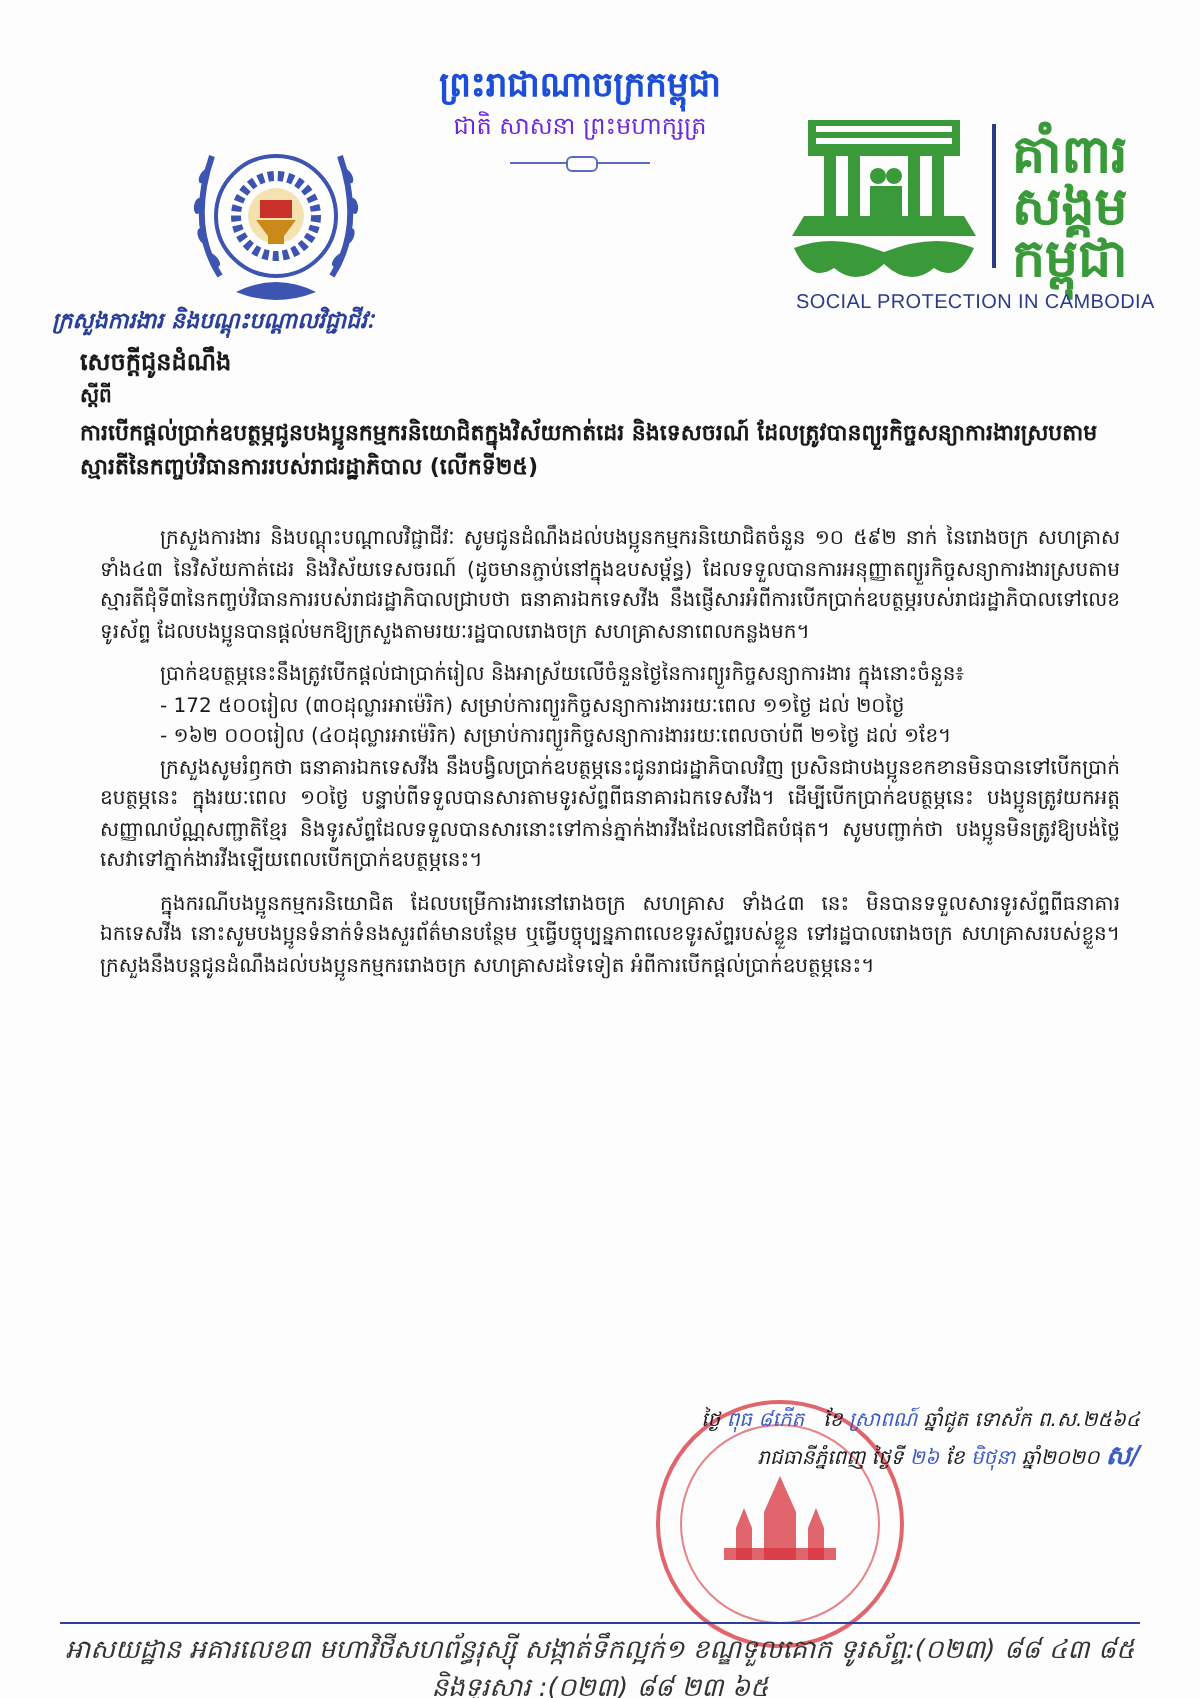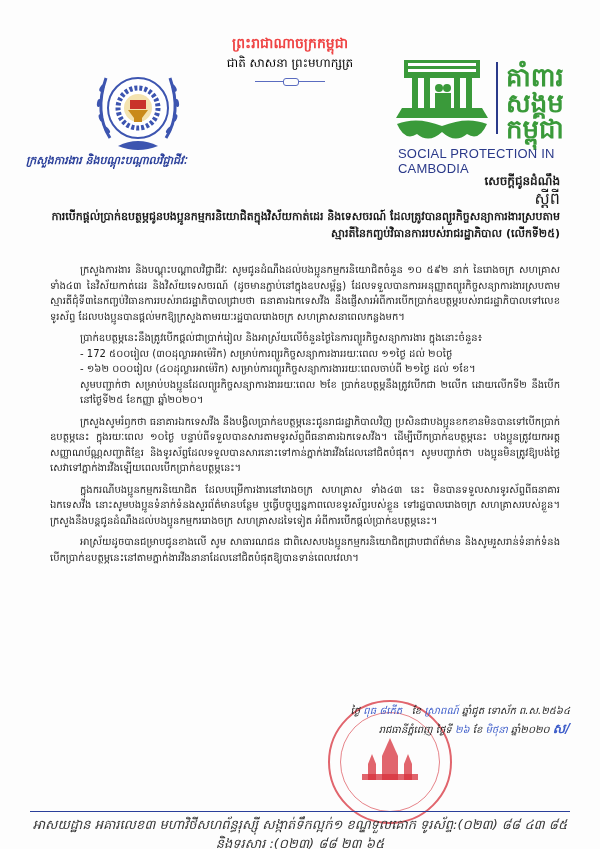--- a/index.html
+++ b/index.html
@@ -3,35 +3,35 @@
 <meta charset="utf-8">
 <style>
   html, body { margin: 0; padding: 0; }
   body {
     width: 600px; height: 849px; background: #fdfdfd; position: relative; overflow: hidden;
     font-family: "DejaVu Sans", "Liberation Sans", sans-serif; color: #1a1a1a;
   }
   .page { position: absolute; inset: 0; }
   
   .kingdom { position: absolute; left: 200px; top: 34px; width: 180px; text-align: center; }
-  .kingdom .l1 { font-size: 14px; font-weight: bold; color: #ef4444; line-height: 18px; }
-  .kingdom .l2 { font-size: 12px; color: #000000; line-height: 18px; margin-top: 2px; }
+  .kingdom .l1 { font-size: 17px; font-weight: bold; color: #1d4ed8; line-height: 18px; }
+  .kingdom .l2 { font-size: 12px; color: #6d28d9; line-height: 18px; margin-top: 2px; }
   .kingdom .orn { margin: 6px auto 0; width: 70px; height: 6px; position: relative; }
   .kingdom .orn::before { content: ""; position: absolute; left: 0; right: 0; top: 3px; border-top: 1px solid #5a6cc0; }
   .kingdom .orn::after { content: ""; position: absolute; left: 28px; top: 0; width: 14px; height: 6px; background: #fdfdfd; border: 1px solid #5a6cc0; border-radius: 3px; }
 
   .ministry-logo { position: absolute; left: 88px; top: 58px; width: 100px; height: 100px; }
   .sp-logo { position: absolute; left: 392px; top: 58px; width: 190px; height: 100px; }
-  .sp-caption { position: absolute; left: 398px; top: 146px; font-size: 13px; color: #2b3a8a; letter-spacing: 0.2px; font-family: "Liberation Sans", sans-serif; }
+  .sp-caption { position: absolute; left: 398px; top: 146px; font-size: 10px; color: #2b3a8a; letter-spacing: 0.2px; font-family: "Liberation Sans", sans-serif; }
 
   .ministry-name { position: absolute; left: 26px; top: 153px; font-size: 11px; font-weight: bold; color: #2a3f9a; font-style: italic; }
 
-  .title-block { position: absolute; left: 40px; width: 520px; top: 172px; text-align: right; }
+  .title-block { position: absolute; left: 40px; width: 520px; top: 172px; text-align: left; }
   .title-block .t1 { font-size: 12px; font-weight: bold; line-height: 18px; }
-  .title-block .t2 { font-size: 16px; font-weight: normal; line-height: 18px; }
+  .title-block .t2 { font-size: 10px; font-weight: bold; line-height: 18px; }
   .title-block .t3 { font-size: 11px; font-weight: bold; line-height: 17px; }
 
   .body { position: absolute; left: 50px; width: 510px; top: 262px; font-size: 10px; line-height: 15.5px; text-align: justify; }
   .body p { margin: 0 0 6px 0; text-indent: 30px; }
   .body ul { list-style: none; margin: 0; padding: 0 0 0 30px; }
   .body ul li { margin: 0; }
   .body .note { padding-left: 30px; margin: 0 0 6px 0; text-indent: 0; }
 
   .signature { position: absolute; left: 260px; width: 310px; top: 702px; text-align: right; font-size: 10px; font-style: italic; line-height: 18px; }
   .hand { color: #3b5bc9; font-style: italic; font-family: "DejaVu Serif", serif; }
@@ -110,24 +110,22 @@
     <div class="t3">ការបើកផ្តល់ប្រាក់ឧបត្ថម្ភជូនបងប្អូនកម្មករនិយោជិតក្នុងវិស័យកាត់ដេរ និងទេសចរណ៍ ដែលត្រូវបានព្យួរកិច្ចសន្យាការងារស្របតាមស្មារតីនៃកញ្ចប់វិធានការរបស់រាជរដ្ឋាភិបាល (លើកទី២៥)</div>
   </div>
 
   <div class="body">
     <p>ក្រសួងការងារ និងបណ្តុះបណ្តាលវិជ្ជាជីវៈ សូមជូនដំណឹងដល់បងប្អូនកម្មករនិយោជិតចំនួន ១០ ៥៩២ នាក់ នៃរោងចក្រ សហគ្រាស ទាំង៤៣ នៃវិស័យកាត់ដេរ និងវិស័យទេសចរណ៍ (ដូចមានភ្ជាប់នៅក្នុងឧបសម្ព័ន្ធ) ដែលទទួលបានការអនុញ្ញាតព្យួរកិច្ចសន្យាការងារស្របតាមស្មារតីជុំទី៣នៃកញ្ចប់វិធានការរបស់រាជរដ្ឋាភិបាលជ្រាបថា ធនាគារឯកទេសវីង នឹងផ្ញើសារអំពីការបើកប្រាក់ឧបត្ថម្ភរបស់រាជរដ្ឋាភិបាលទៅលេខទូរស័ព្ទ ដែលបងប្អូនបានផ្តល់មកឱ្យក្រសួងតាមរយៈរដ្ឋបាលរោងចក្រ សហគ្រាសនាពេលកន្លងមក។</p>
     <p style="margin-bottom:0">ប្រាក់ឧបត្ថម្ភនេះនឹងត្រូវបើកផ្តល់ជាប្រាក់រៀល និងអាស្រ័យលើចំនួនថ្ងៃនៃការព្យួរកិច្ចសន្យាការងារ ក្នុងនោះចំនួន៖</p>
     <ul>
       <li>- 172 ៥០០រៀល (៣០ដុល្លារអាម៉េរិក) សម្រាប់ការព្យួរកិច្ចសន្យាការងាររយៈពេល ១១ថ្ងៃ ដល់ ២០ថ្ងៃ</li>
       <li>- ១៦២ ០០០រៀល (៤០ដុល្លារអាម៉េរិក) សម្រាប់ការព្យួរកិច្ចសន្យាការងាររយៈពេលចាប់ពី ២១ថ្ងៃ ដល់ ១ខែ។</li>
     </ul>
-    <p class="note">សូមបញ្ជាក់ថា សម្រាប់បងប្អូនដែលព្យួរកិច្ចសន្យាការងាររយៈពេល ២ខែ ប្រាក់ឧបត្ថម្ភនឹងត្រូវបើកជា ២លើក ដោយលើកទី២ នឹងបើកនៅថ្ងៃទី២៥ ខែកញ្ញា ឆ្នាំ២០២០។</p>
     <p>ក្រសួងសូមរំឭកថា ធនាគារឯកទេសវីង នឹងបង្វិលប្រាក់ឧបត្ថម្ភនេះជូនរាជរដ្ឋាភិបាលវិញ ប្រសិនជាបងប្អូនខកខានមិនបានទៅបើកប្រាក់ឧបត្ថម្ភនេះ ក្នុងរយៈពេល ១០ថ្ងៃ បន្ទាប់ពីទទួលបានសារតាមទូរស័ព្ទពីធនាគារឯកទេសវីង។ ដើម្បីបើកប្រាក់ឧបត្ថម្ភនេះ បងប្អូនត្រូវយកអត្តសញ្ញាណប័ណ្ណសញ្ជាតិខ្មែរ និងទូរស័ព្ទដែលទទួលបានសារនោះទៅកាន់ភ្នាក់ងារវីងដែលនៅជិតបំផុត។ សូមបញ្ជាក់ថា បងប្អូនមិនត្រូវឱ្យបង់ថ្លៃសេវាទៅភ្នាក់ងារវីងឡើយពេលបើកប្រាក់ឧបត្ថម្ភនេះ។</p>
     <p>ក្នុងករណីបងប្អូនកម្មករនិយោជិត ដែលបម្រើការងារនៅរោងចក្រ សហគ្រាស ទាំង៤៣ នេះ មិនបានទទួលសារទូរស័ព្ទពីធនាគារឯកទេសវីង នោះសូមបងប្អូនទំនាក់ទំនងសួរព័ត៌មានបន្ថែម ឬធ្វើបច្ចុប្បន្នភាពលេខទូរស័ព្ទរបស់ខ្លួន ទៅរដ្ឋបាលរោងចក្រ សហគ្រាសរបស់ខ្លួន។ ក្រសួងនឹងបន្តជូនដំណឹងដល់បងប្អូនកម្មកររោងចក្រ សហគ្រាសដទៃទៀត អំពីការបើកផ្តល់ប្រាក់ឧបត្ថម្ភនេះ។</p>
-    <p>អាស្រ័យដូចបានជម្រាបជូនខាងលើ សូម សាធារណជន ជាពិសេសបងប្អូនកម្មករនិយោជិតជ្រាបជាព័ត៌មាន និងសូមរួសរាន់ទំនាក់ទំនងបើកប្រាក់ឧបត្ថម្ភនេះនៅតាមភ្នាក់ងារវីងនានាដែលនៅជិតបំផុតឱ្យបានទាន់ពេលវេលា។</p>
   </div>
 
   <div class="stamp">
     <svg class="temple" viewBox="0 0 60 44">
       <g fill="rgba(215,50,60,0.75)">
         <path d="M8 44 V28 l4 -10 l4 10 V44z"></path>
           <path d="M22 44 V20 l8 -18 l8 18 V44z"></path>
           <path d="M44 44 V28 l4 -10 l4 10 V44z"></path>
         <rect x="2" y="38" width="56" height="6"></rect>
       </g>

